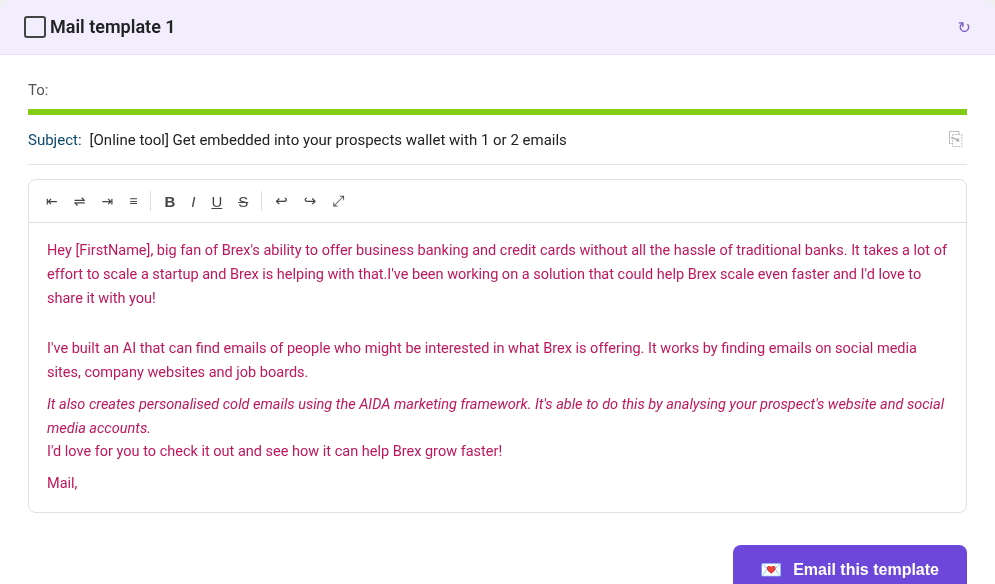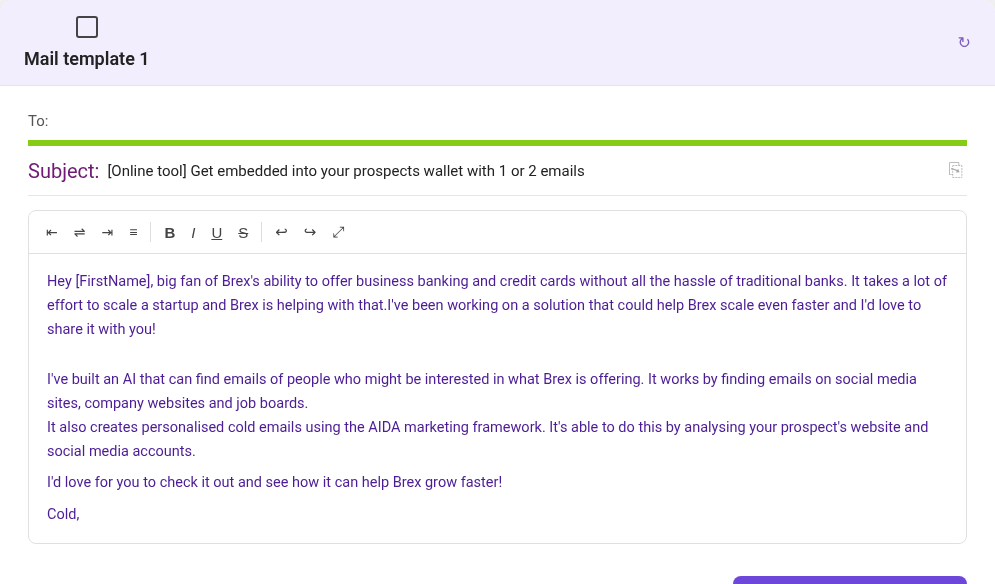--- a/index.html
+++ b/index.html
@@ -24,23 +24,21 @@
     .header {
       background: #f3eefe;
       padding: 16px 24px;
       display: flex;
       align-items: center;
       justify-content: space-between;
       border-bottom: 1px solid #e8dff8;
     }
     .header-left {
       display: flex;
-      align-items: center;
-      gap: 10px;
-      flex-direction: column;
+      gap: 4px;
     }
     .header-icon {
       width: 22px;
       height: 22px;
       border: 2px solid #444;
       border-radius: 3px;
       display: inline-block;
     }
     .header-title {
       font-size: 18px;
@@ -76,22 +74,22 @@
       border-bottom: 6px solid #84cc16;
     }
     .subject-row {
       display: flex;
       align-items: center;
       padding: 12px 0 12px 0;
       border-bottom: 1px solid #e5e5e5;
       gap: 8px;
     }
     .subject-label {
-      font-size: 20px;
-      color: #701a75;
+      font-size: 15px;
+      color: #0c4a6e;
       white-space: nowrap;
     }
     .subject-text {
       font-size: 15px;
       color: #222;
       font-weight: 400;
       flex: 1;
     }
     .copy-icon-btn {
       background: none;
@@ -135,21 +133,21 @@
       height: 20px;
       background: #ddd;
       margin: 0 4px;
     }
     .toolbar-icon-align {
       font-size: 14px;
     }
     .email-body {
       padding: 16px 18px;
       font-size: 14.5px;
-      color: #4c1d95;
+      color: #be185d;
       line-height: 1.65;
       flex: 1;
       outline: none;
     }
     .footer {
       padding: 16px 28px 24px 28px;
       display: flex;
       justify-content: flex-end;
     }
     .email-template-btn {
@@ -238,23 +236,23 @@
           <span>↪</span>
         </button>
         <button class="toolbar-btn">
           <span>⤢</span>
         </button>
       </div>
 
       <div class="email-body" contenteditable="true" style="">
         <p>Hey [FirstName], big fan of Brex's ability to offer business banking and credit cards without all the hassle of traditional banks. It takes a lot of effort to scale a startup and Brex is helping with that.I've been working on a solution that could help Brex scale even faster and I'd love to share it with you!</p>
         <p style="margin-top:26px;">I've built an AI that can find emails of people who might be interested in what Brex is offering. It works by finding emails on social media sites, company websites and job boards.</p>
-        <p style="">It also creates personalised cold emails using the AIDA marketing framework. It's able to do this by analysing your prospect's website and social media accounts.</p>
-        <p style="margin-top:8px;">I'd love for you to check it out and see how it can help Brex grow faster!</p>
-        <p style="margin-top:8px;">Cold,</p>
+        <p style="margin-top:8px;font-style:italic;">It also creates personalised cold emails using the AIDA marketing framework. It's able to do this by analysing your prospect's website and social media accounts.</p>
+        <p style="">I'd love for you to check it out and see how it can help Brex grow faster!</p>
+        <p style="margin-top:8px;">Mail,</p>
       </div>
     </div>
   </div>
 
   <div class="footer">
     <button class="email-template-btn">
       <span class="email-icon">💌</span>
       <span>Email this template</span>
     </button>
   </div>

